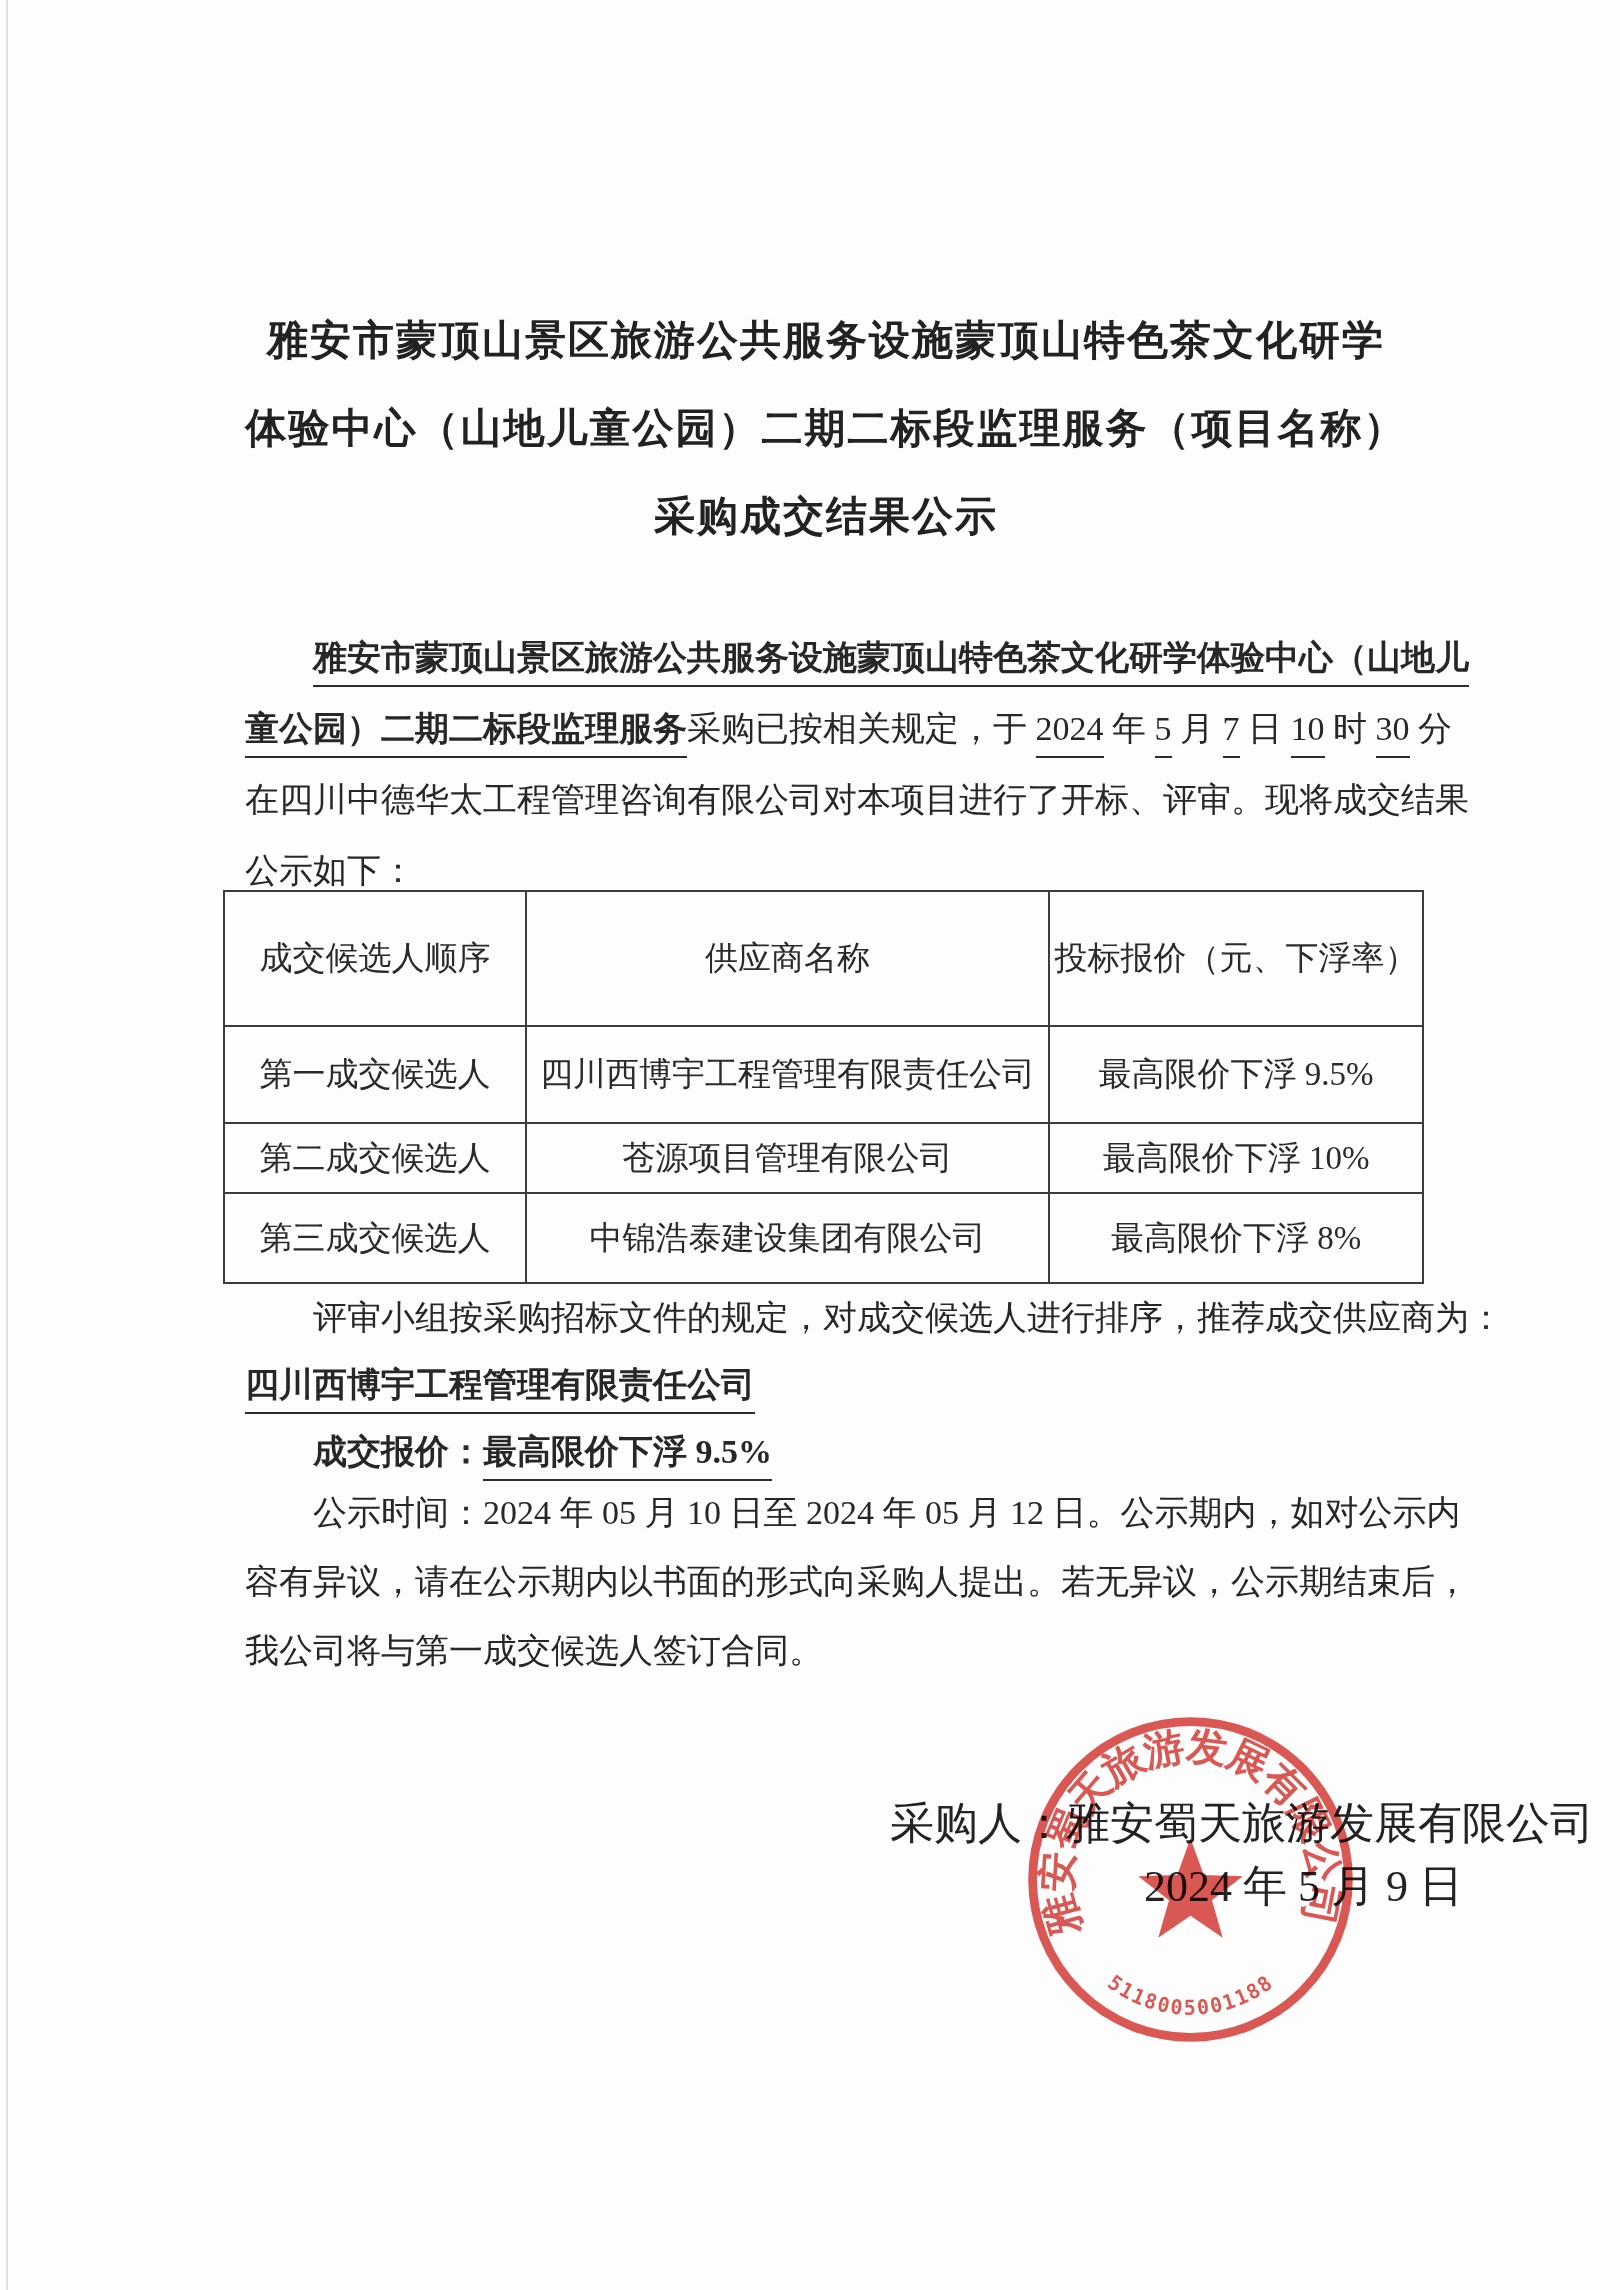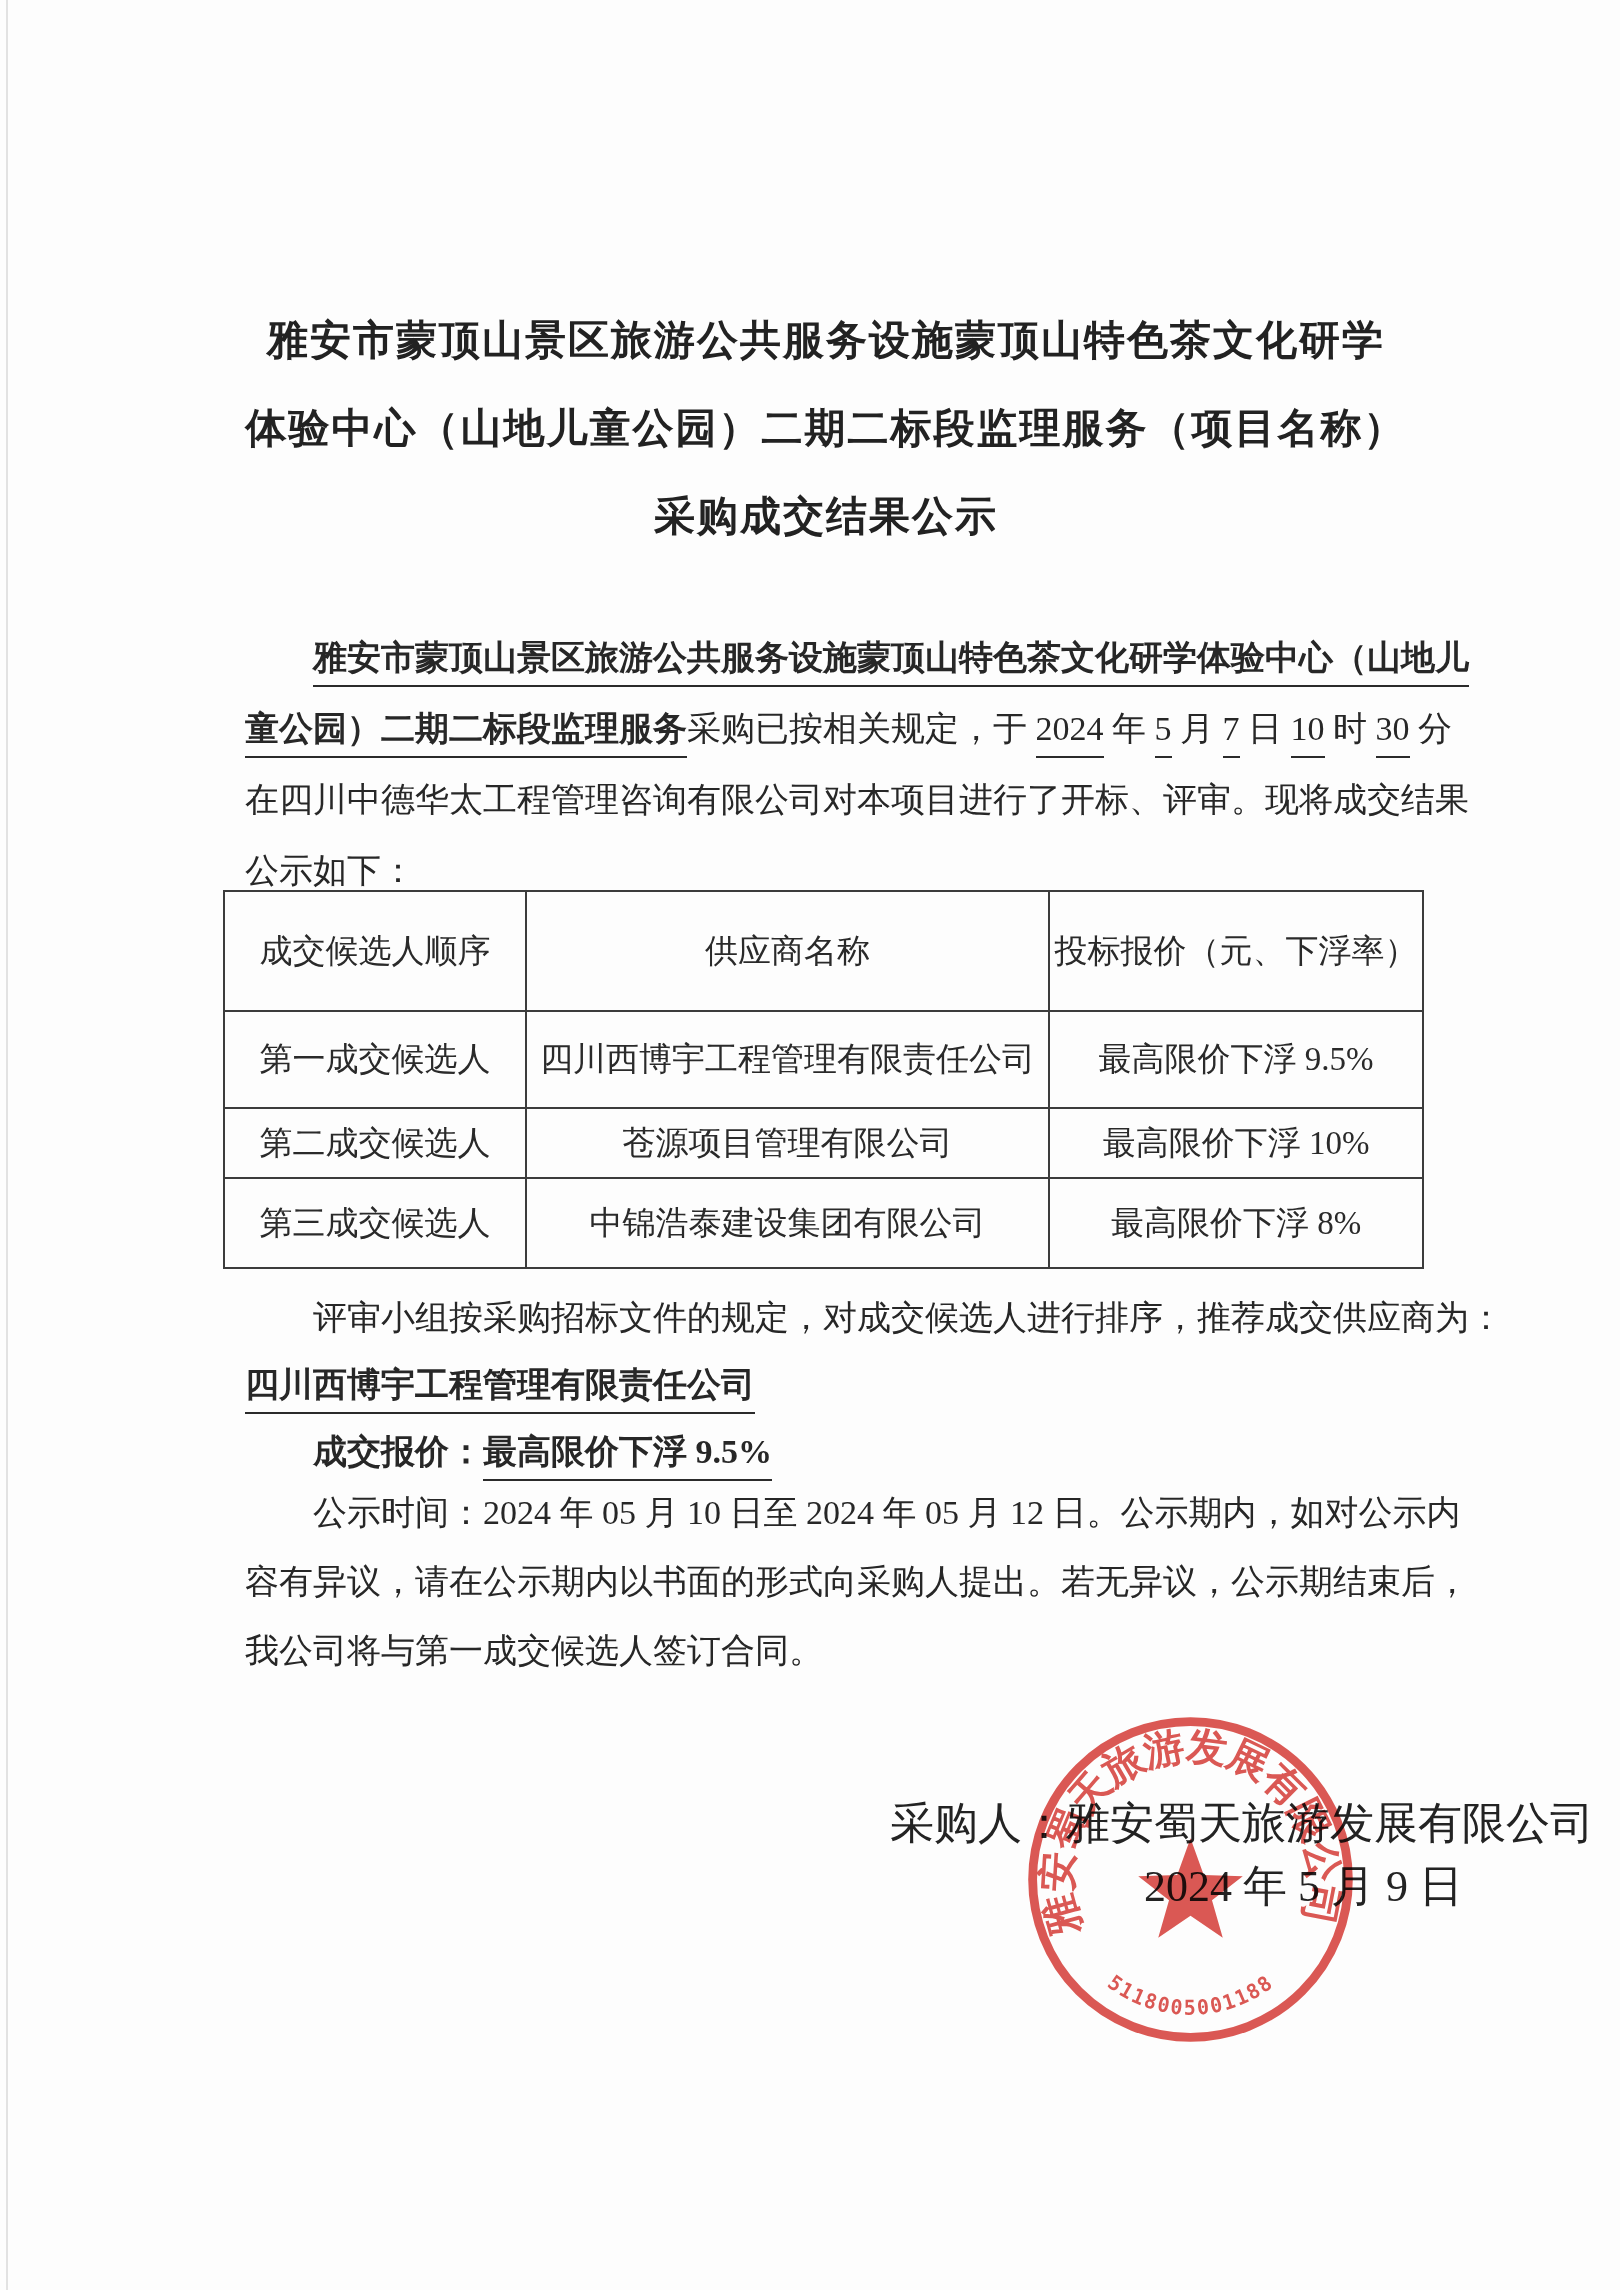--- a/index.html
+++ b/index.html
@@ -38,21 +38,21 @@
   }
   table.results td,table.results th{
     border:2px solid #3c3c3c;
     text-align:center;vertical-align:middle;
     font-weight:normal;padding:0;
     background:transparent;
   }
   .col-order{width:302px;}
   .col-supplier{width:523px;}
   .col-price{width:374px;}
-  tr.hdr{height:120px;}
+  tr.hdr{height:135px;}
   tr.r1{height:97px;margin-top:28px;}
   tr.r2{height:70px;}
   tr.r3{height:90px;}
   .sig-line{
     position:absolute;font-size:44px;color:#232323;white-space:nowrap;
   }
   .buyer{left:890px;top:1797px;line-height:53px;}
   .sign-date{left:1144px;top:1860px;line-height:53px;}
   .seal{
     position:absolute;left:1014px;top:1703px;width:353px;height:353px;

